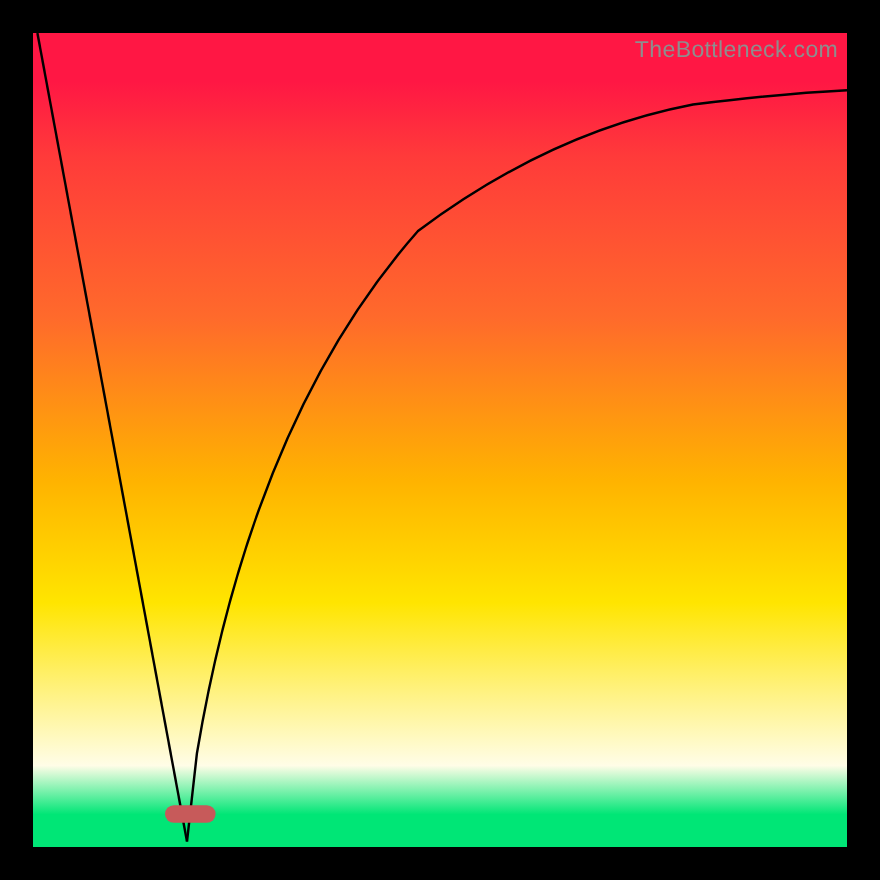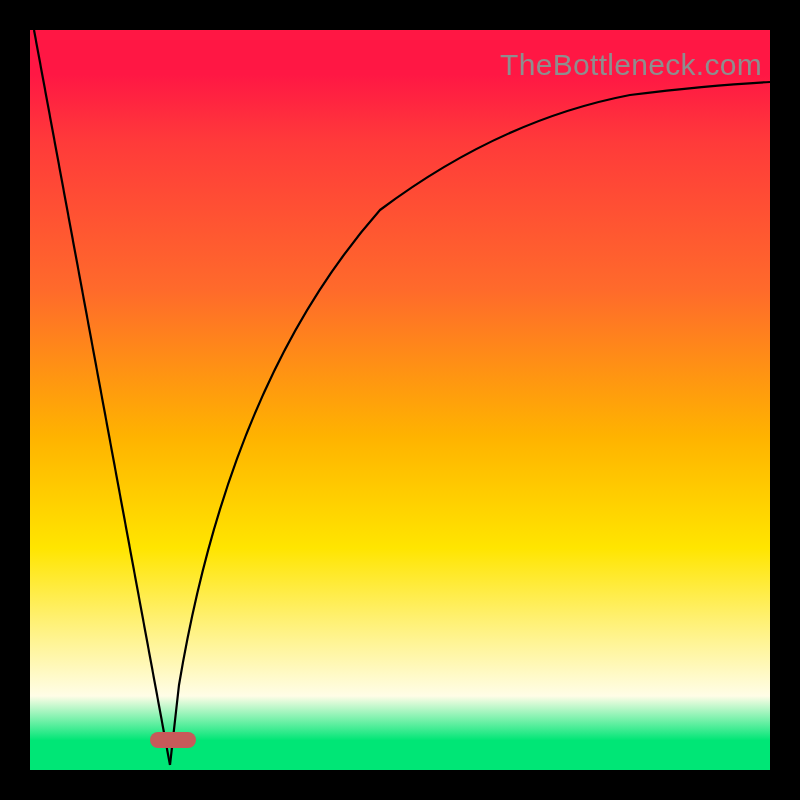--- a/index.html
+++ b/index.html
@@ -35,25 +35,24 @@
       #fffde7 90%,
       #00e676 96%,
       #00e676 100%
     );
   }
   .watermark {
     position: absolute;
     top: 4px;
     right: 8px;
     color: #8e8e8e;
-    font-size: 30px;
+    font-size: 21px;
     font-weight: 500;
     letter-spacing: 0.3px;
     user-select: none;
-    margin-top: 14px;
   }
   .marker {
     position: absolute;
     width: 46px;
     height: 16px;
     border-radius: 8px;
     background: #c75a5a;
     bottom: 22px;
     left: 120px;
   }

